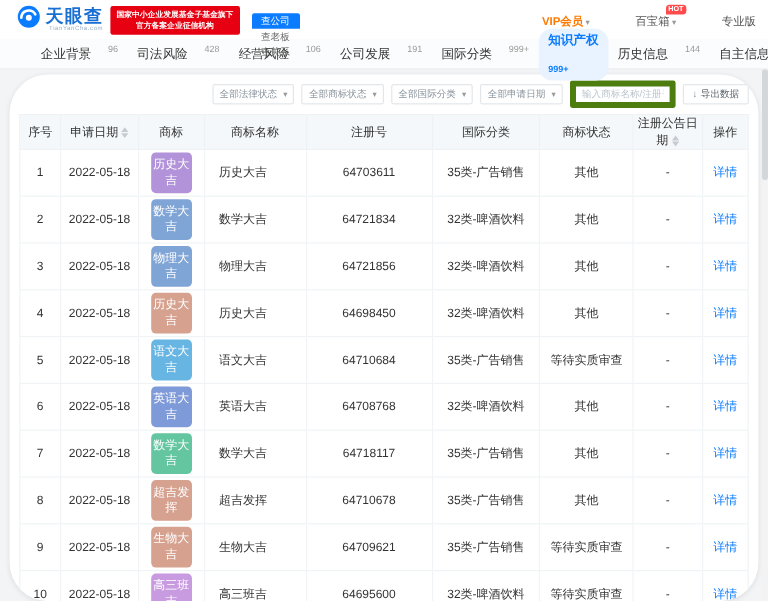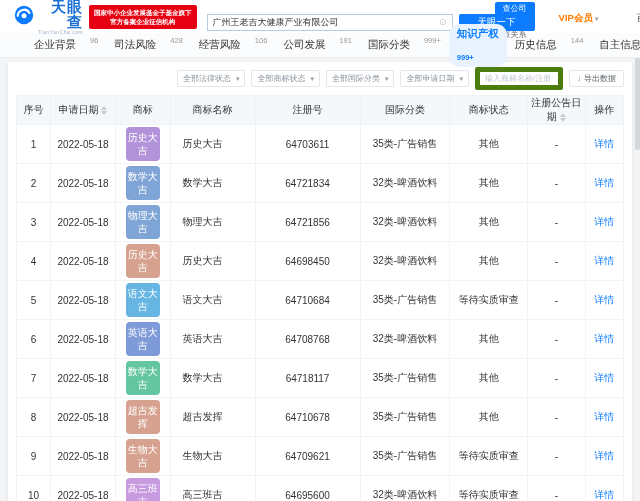--- a/index.html
+++ b/index.html
@@ -31,21 +31,21 @@
 
   
   .navbar { height:25px; background:#fbfcfd; border-bottom:1px solid #e8ecef; display:flex; align-items:center; justify-content:space-between; padding:0 26px; }
   .nav-tab { position:relative; display:flex; align-items:flex-start; gap:14px; font-size:10.5px; color:#333; padding:3px 8px; cursor:pointer; white-space:nowrap; }
   .nav-count { font-size:7.5px; color:#999; position:relative; top:-2px; }
   .nav-tab.active { background:#e8f3ff; border-radius:11px; color:#0b7cff; font-weight:bold;flex-direction:column; }
   .nav-tab.active .nav-count { color:#0b7cff; }
   .nav-hot { position:absolute; top:-4px; right:-6px; background:#ff4b4b; color:#fff; font-size:6px; line-height:8px; padding:0 2px; border-radius:3px 3px 3px 0; font-weight:bold; }
 
   
-  .panel { margin:4px 8px 0; background:#fff; box-shadow:0 1px 4px rgba(0,0,0,.08); height:439px; padding:4px 8px 0; overflow:hidden; }
+  .panel { margin:4px 8px 0; background:#fff; box-shadow:0 1px 4px rgba(0,0,0,.08); height:439px; padding:4px 8px 0; overflow:hidden;border-radius:32px; }
   .filter-row { display:flex; justify-content:flex-end; align-items:center; gap:6px; padding:1px 0 5px; }
   .filter-dd { border:1px solid #e3e7ea; font-size:8px; color:#8a939c; padding:2px 5px; display:flex; gap:5px; align-items:center; border-radius:2px; background:#fff; cursor:pointer; white-space:nowrap; }
   .filter-input { border:5px solid #4d7c0f; font-size:8px; color:#555; padding:2px 5px; width:88px; border-radius:2px; font-family:inherit; outline:none; }
   .filter-input::placeholder { color:#bcc5cd; }
   .export-btn { border:1px solid #e3e7ea; font-size:8px; color:#596066; padding:2px 7px; display:flex; gap:3px; align-items:center; border-radius:2px; cursor:pointer; white-space:nowrap; }
   .dl-icon { font-size:8px; color:#7a828a; }
 
   
   table { width:100%; border-collapse:collapse; table-layout:fixed; }
   thead th { background:#f4f8fb; font-size:10px; color:#333; font-weight:normal; height:21px; border:1px solid #eef2f5; text-align:center; }
@@ -83,27 +83,20 @@
     <div class="gov-badge">
       <div>国家中小企业发展基金子基金旗下</div>
       <div>官方备案企业征信机构</div>
     </div>
     <div class="search-wrap">
       <div class="search-tabs" id="search-tabs">
           <span class="search-tab active">查公司</span>
           <span class="search-tab">查老板</span>
           <span class="search-tab">查关系</span>
         </div>
-      <div class="search-row">
-        <div class="search-input">
-          <input type="text" value="广州王老吉大健康产业有限公司" style="">
-          <span class="camera">⊙</span>
-        </div>
-        <div class="search-btn">天眼一下</div>
-      </div>
     </div>
     <div class="top-menu" id="top-menu">
         <span class="menu-item">
     <span style="color: rgb(255, 122, 0); font-weight: bold;">VIP会员</span>
     <span class="caret">▾</span>
 
   </span>
         <span class="menu-item">
     <span>百宝箱</span>
     <span class="caret">▾</span>

